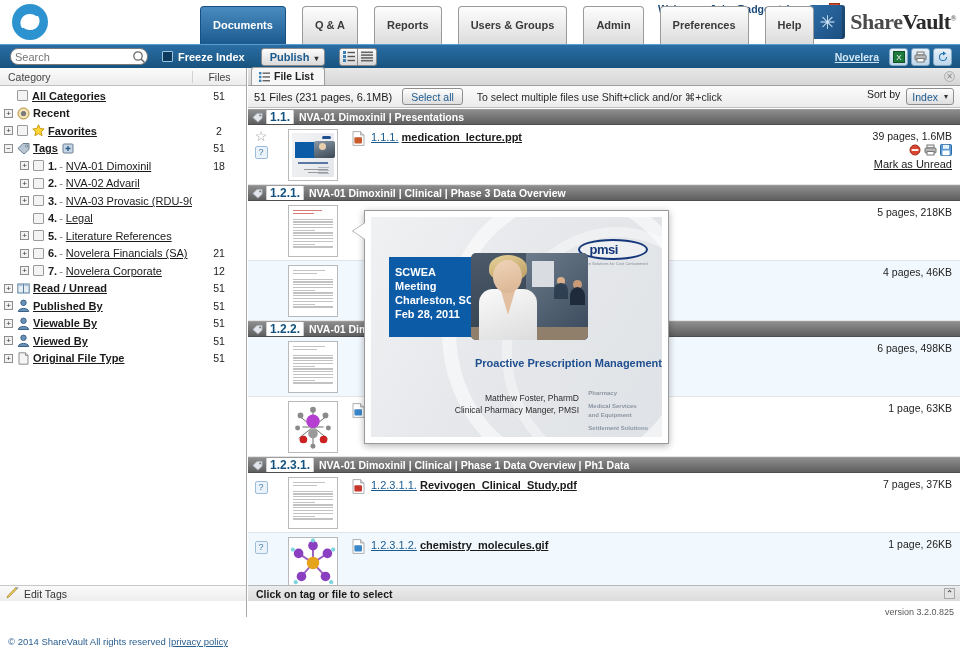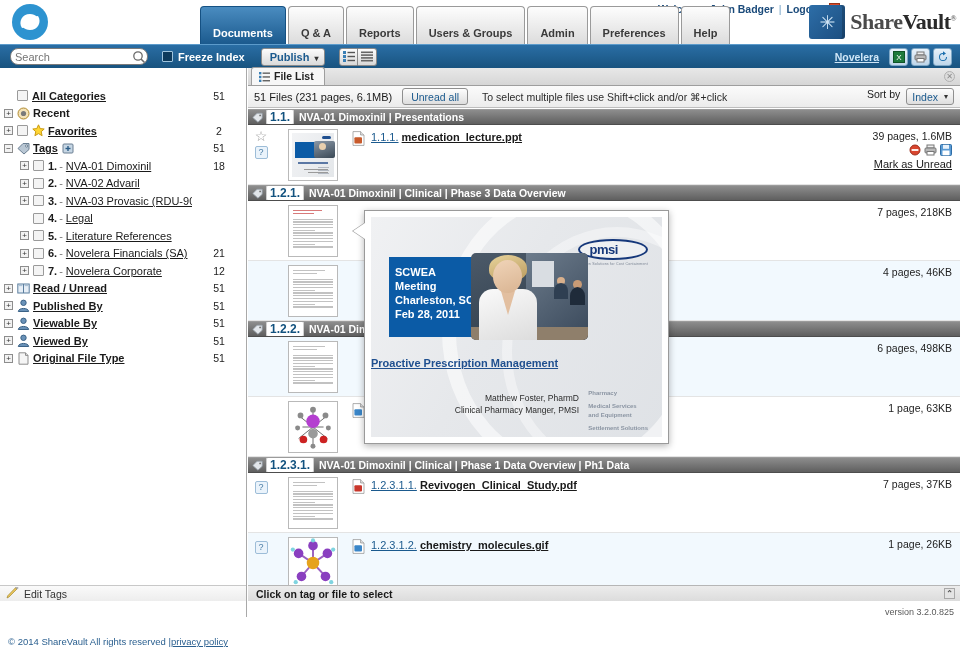--- a/index.html
+++ b/index.html
@@ -44,21 +44,21 @@
     position:absolute; left:50%; top:50%; transform:translate(-50%,-50%);
     color:#cfe4f5; font-size:19px; line-height:1;
   }
   .sv-text { font-size:22px; font-weight:bold; letter-spacing:-0.5px; color:#4a4a4a; font-family:Liberation Serif, serif;}
   .sv-text .vault { color:#2a2a2a; }
   .sv-reg { font-size:8px; vertical-align:super; color:#6a6a6a; }
 
   
   .tabs { position:absolute; left:200px; top:22px; height:22px; display:flex; align-items:flex-end; z-index:5;}
   .tab {
-    height:38px; line-height:20px; padding:16px 12px; margin-right:2px;
+    height:38px; line-height:20px; padding:8px 12px; margin-right:16px;
     font-size:11px; font-weight:bold; color:#3a3a3a; cursor:pointer;
     background:linear-gradient(to bottom,#fdfdfd,#dcdcdc);
     border:1px solid #9a9a9a; border-bottom:none;
     border-radius:4px 4px 0 0; white-space:nowrap;
   }
   .tab.active {
     background:linear-gradient(to bottom,#3c7fb6,#1d5party);
     background:linear-gradient(to bottom,#4a8cc0,#1b5a8e);
     color:#ffffff; border-color:#155183;
   }
@@ -305,22 +305,22 @@
     position:absolute; right:34px; top:8px; width:22px; height:26px; background:#d9dde2;
   }
   .photo .p2 {
     position:absolute; right:20px; top:30px; width:14px; height:16px; border-radius:50% 50% 0 0; background:#2f3f52;
   }
   .photo .p2h { position:absolute; right:23px; top:24px; width:8px; height:8px; border-radius:50%; background:#d9b08c; }
   .photo .p3 { position:absolute; right:3px; top:34px; width:15px; height:18px; border-radius:50% 50% 0 0; background:#1f2b3a; }
   .photo .p3h { position:absolute; right:6px; top:27px; width:9px; height:9px; border-radius:50%; background:#c89b76; }
   .photo .desk { position:absolute; left:0; bottom:0; width:100%; height:13px; background:#8f7f6b; }
   .slide-title {
-    position:absolute; left:0; right:0; top:140px; text-align:left;
-    font-size:11px; font-weight:bold; color:#1f4f8f;text-decoration:underline;
+    position:absolute; left:0; right:0; top:140px; text-align:right;
+    font-size:11px; font-weight:bold; color:#1f4f8f;
   }
   .slide-author {
     position:absolute; left:28px; top:175px; width:180px; text-align:right;
     font-size:8.5px; color:#2b2b2b; line-height:12px;
   }
   .slide-services {
     position:absolute; right:14px; top:172px; font-size:6px; color:#8b95a3; line-height:9px; font-weight:bold;
   }
 
   
@@ -427,20 +427,24 @@
         <svg width="12" height="12" viewBox="0 0 12 12">
           <path d="M10 6 A4 4 0 1 1 6 2 L6 0.3 L9 2.4 L6 4.4 L6 3.1 A3 3 0 1 0 9 6 Z" fill="#1b6fae"></path>
         </svg>
       </div>
     </div>
   </div>
 
   <div class="main">
 
     <div class="left">
+      <div class="left-head">
+        <div class="c1">Category</div>
+        <div class="c2">Files</div>
+      </div>
       <div class="tree" id="tree">
           <div class="trow">
             <div class="lbl" style="padding-left: 4px;">
               <span class="expander none"></span>
               <span class="chk"></span>
               <span class="tlabel bold">All Categories</span>
             </div>
             <div class="cnt">51</div>
           </div>
           <div class="trow">
@@ -648,21 +652,21 @@
             <rect x="0" y="7.6" width="2.4" height="2.4" fill="#3a7fb5"></rect>
               <rect x="3.6" y="8.1" width="7.4" height="1.3" fill="#555"></rect>
           </svg>
           <span>File List</span>
         </div>
         <div class="fl-close">✕</div>
       </div>
 
       <div class="fl-info">
         <span>51 Files (231 pages, 6.1MB)</span>
-        <div class="selectall-btn">Unread all</div>
+        <div class="selectall-btn">Select all</div>
         <span class="fl-hint">To select multiple files use Shift+click and/or ⌘+click</span>
         <div class="sortby">
           <span>Sort by</span>
           <div class="sort-select">
             <span>Index</span>
             <span class="caret">▾</span>
           </div>
         </div>
       </div>
 
@@ -754,21 +758,21 @@
                   <div class="ln"></div>
                   <div class="ln"></div>
                   <div class="ln"></div>
                   <div class="ln sh"></div>
                   <div class="ln"></div>
                 </div>
               </div>
             </div>
             <div class="fcol-name"></div>
             <div class="fcol-meta">
-              <div>7 pages, 218KB</div>
+              <div>5 pages, 218KB</div>
             </div>
           </div>
           <div class="frow alt">
             <div class="fcol-star"></div>
             <div class="fcol-thumb">
               <div class="thumb">
                 <div class="pg" style="top:4px;">
                   <div class="ln" style="width:80%"></div>
                   <div class="ln" style="width:60%"></div>
                   <div style="height:3px"></div>

